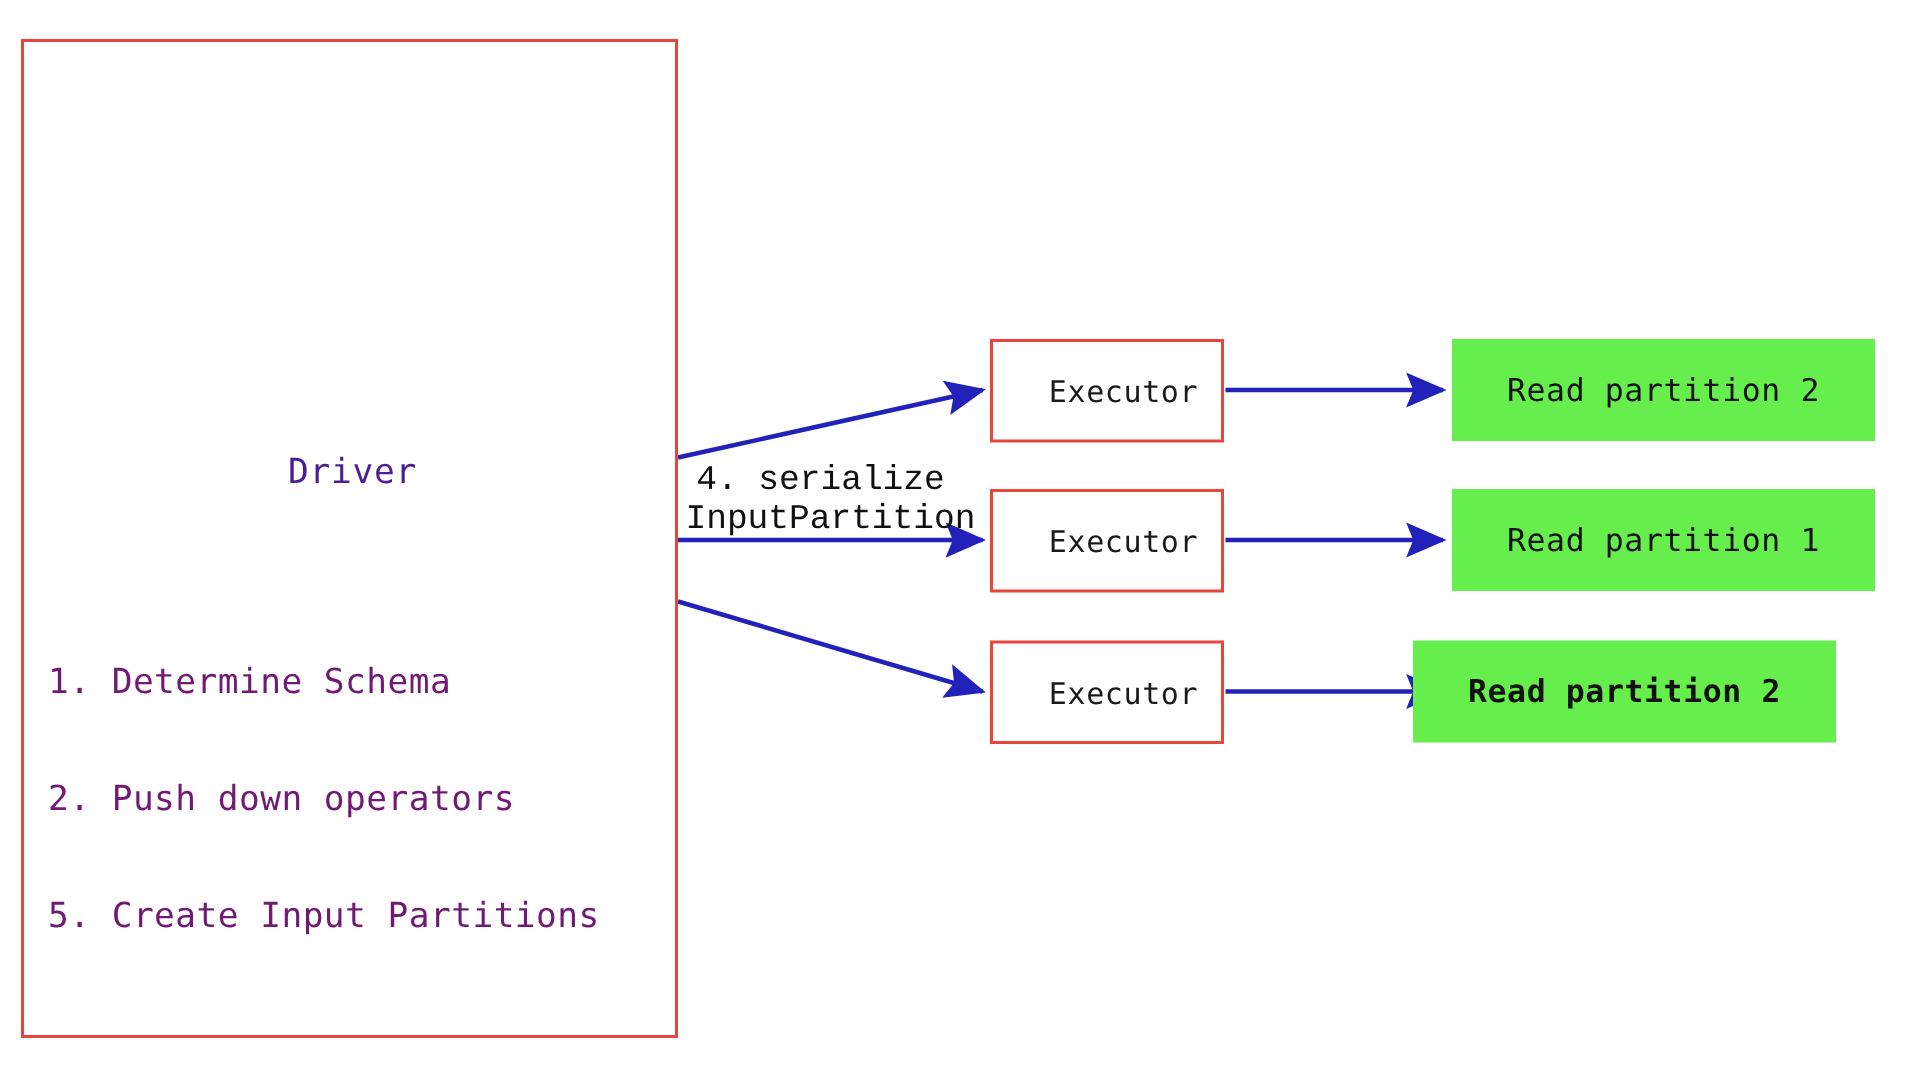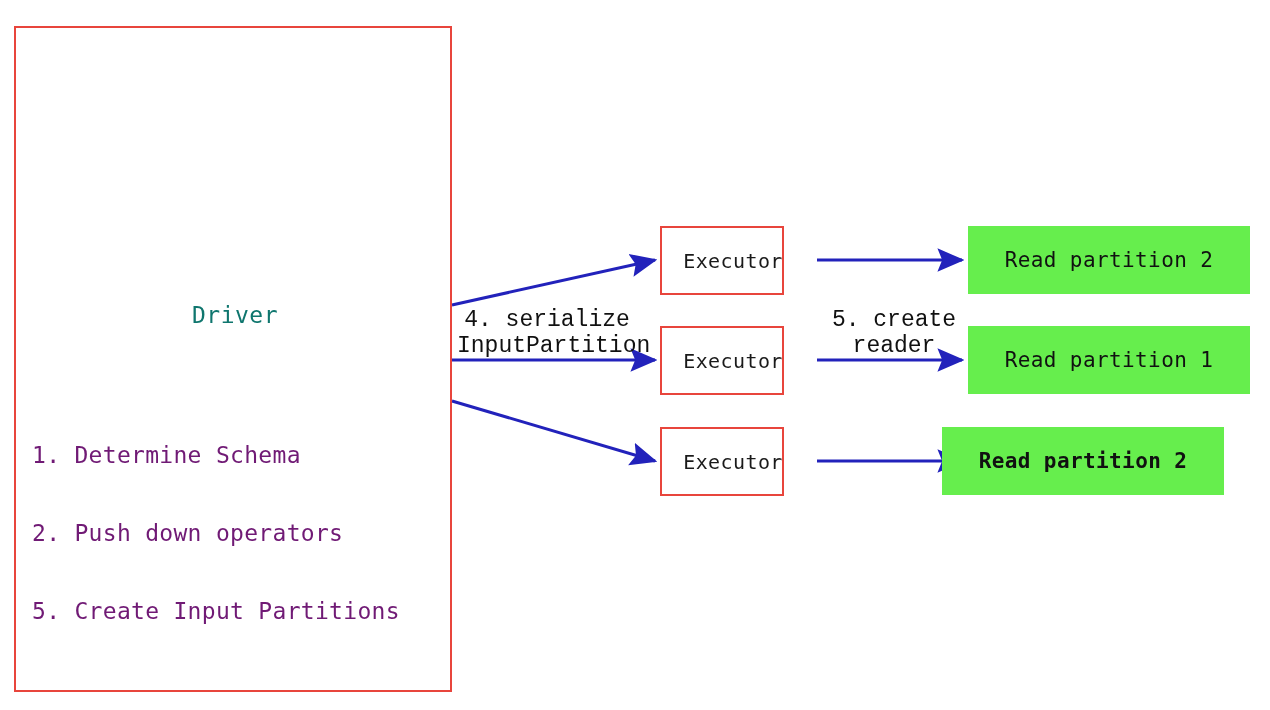--- a/index.html
+++ b/index.html
@@ -36,39 +36,39 @@
     background: #ffffff;
   }
   .driver-title {
     position: absolute;
     left: 0;
     top: 274px;
     width: 438px;
     text-align: center;
     font-family: "DejaVu Sans Mono", "Liberation Mono", monospace;
     font-size: 23px;
-    color: #0f766e;
+    color: #4c1d95;
     letter-spacing: 0.5px;
   }
   .driver-steps {
     position: absolute;
     left: 16px;
     top: 362px;
     font-family: "DejaVu Sans Mono", "Liberation Mono", monospace;
     font-size: 23px;
     line-height: 26px;
     color: #701a75;
     white-space: pre;
     letter-spacing: 0.3px;
   }
   .driver-steps div {
     white-space: pre;
   }
   .executor-box {
-    width: 124px;
+    width: 156px;
     height: 69px;
     border: 2px solid #e8453c;
     background: #ffffff;
     display: flex;
     align-items: center;
     justify-content: center;
     font-family: "DejaVu Sans Mono", "Liberation Mono", monospace;
     font-size: 20px;
     color: #1a1a1a;
     letter-spacing: 0.4px;
@@ -148,18 +148,14 @@
   </div>
   <div class="box partition-box" style="left:942px; top:427px;font-weight:bold;">
     <span>Read partition 2</span>
   </div>
 
   <div class="edge-label" style="left:457px; top:307px; width:180px;">
     <div>4. serialize</div>
     <div>InputPartition</div>
   </div>
 
-  <div class="edge-label" style="left:824px; top:307px; width:140px;">
-    <div>5. create</div>
-    <div>reader</div>
-  </div>
 
 </div>
 
 </body></html>

